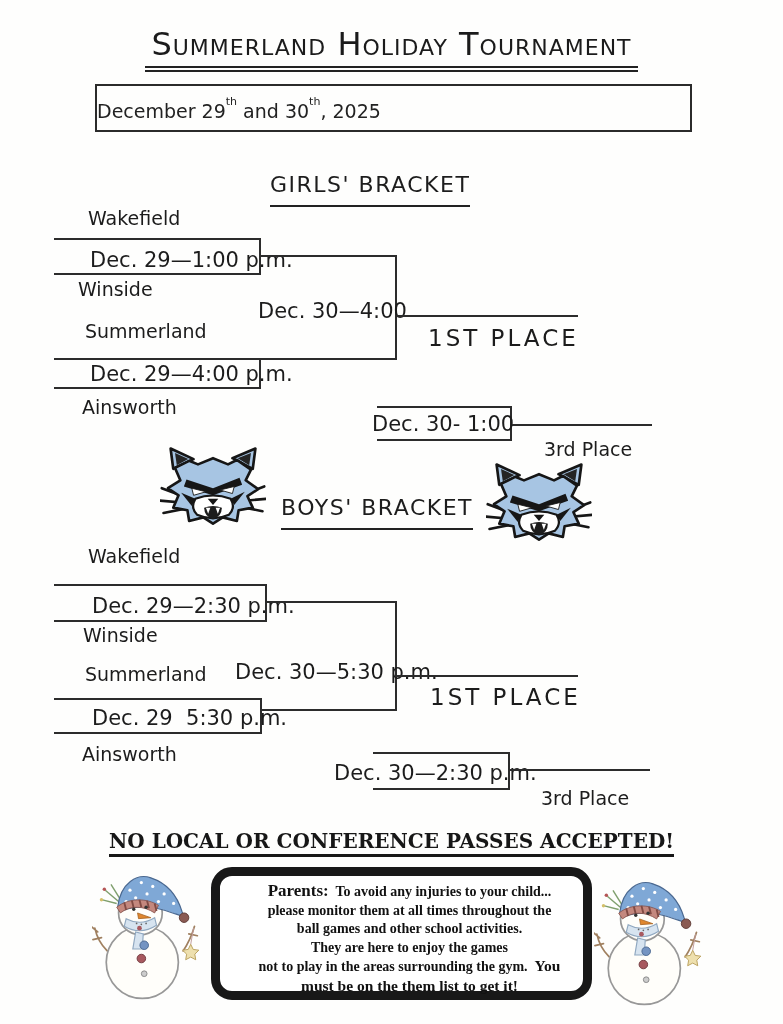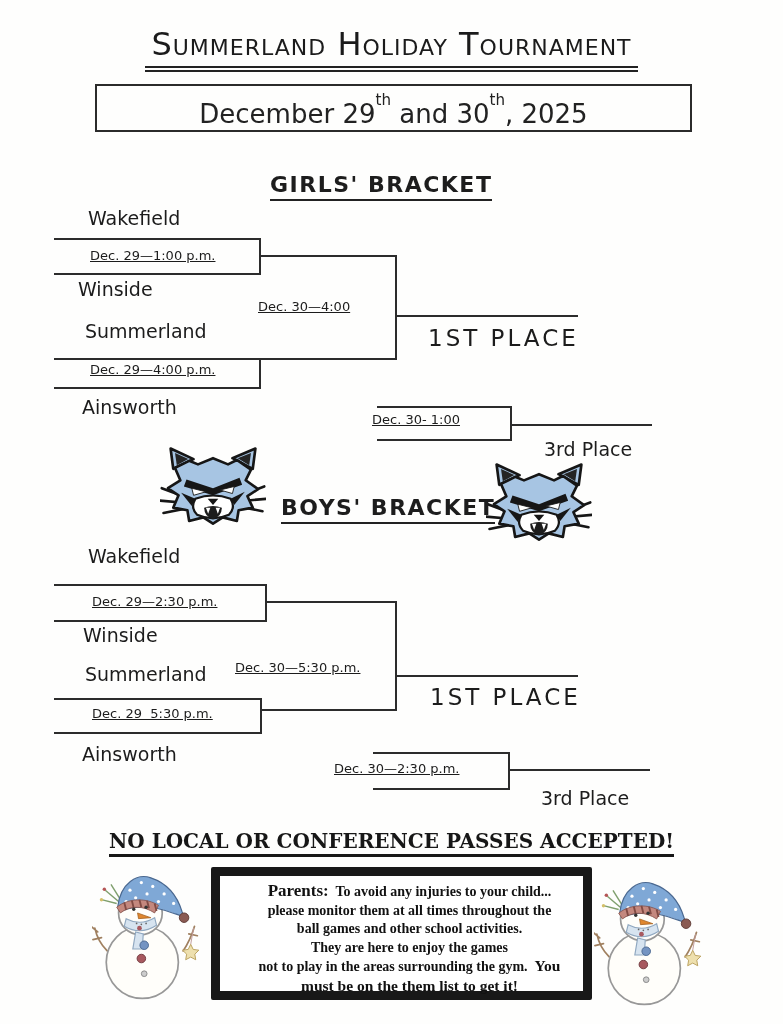--- a/index.html
+++ b/index.html
@@ -5,42 +5,42 @@
   html,body{margin:0;padding:0;background:#ffffff;}
   #page{position:relative;width:783px;height:1024px;background:#fefefd;overflow:hidden;
         font-family:"DejaVu Sans",sans-serif;color:#1d1d1d;}
   .layer{position:absolute;inset:0;}
   
   .title-wrap{position:absolute;left:0;right:0;top:26px;text-align:center;}
   .page-title{display:inline-block;font-size:32px;font-weight:normal;letter-spacing:1px;
               font-variant:small-caps;color:#1b1b1b;border-bottom:6px double #222;
               padding:0 6px 3px 6px;line-height:1.15;}
   .date-box{position:absolute;left:95px;top:84px;width:593px;height:44px;
-            border:2px solid #2b2b2b;text-align:center;line-height:44px;
-            font-size:26px;color:#222;}
+            border:2px solid #2b2b2b;text-align:left;line-height:44px;
+            font-size:19px;color:#222;}
   .date-box sup{font-size:58%;position:relative;top:-0.55em;}
   
-  .bracket-title{position:absolute;font-size:22px;font-weight:bold;letter-spacing:1.5px;
-                 border-bottom:2.5px solid #222;padding-bottom:2px;white-space:nowrap;}
+  .bracket-title{position:absolute;font-size:22px;font-weight:normal;letter-spacing:1.5px;
+                 border-bottom:2.5px solid #222;padding-bottom:8px;white-space:nowrap;}
   
   .team{position:absolute;font-size:19px;white-space:nowrap;color:#1c1c1c;}
-  .time{position:absolute;font-size:13px;white-space:nowrap;color:#1c1c1c;text-decoration:underline;}
+  .time{position:absolute;font-size:21px;white-space:nowrap;color:#1c1c1c;}
   .place-big{position:absolute;font-size:23px;letter-spacing:3px;white-space:nowrap;color:#1c1c1c;}
   .place-small{position:absolute;font-size:19px;white-space:nowrap;color:#1c1c1c;text-align:right;}
   
   .hline{position:absolute;height:2px;background:#2c2c2c;}
   .vline{position:absolute;width:2px;background:#2c2c2c;}
   .gamebox{position:absolute;box-sizing:border-box;border:2px solid #2c2c2c;border-left:none;}
   
   .passes-wrap{position:absolute;left:0;right:0;top:829px;text-align:center;}
   .passes{display:inline-block;font-family:"DejaVu Serif",serif;font-weight:bold;
           font-size:20px;color:#171717;border-bottom:3px solid #171717;padding-bottom:1px;
           white-space:nowrap;}
   .parents-box{position:absolute;left:211px;top:867px;width:381px;height:133px;
-               box-sizing:border-box;border:9px solid #181818;border-radius:2px;
+               box-sizing:border-box;border:9px solid #181818;border-radius:21px;
                background:#ffffff;text-align:center;padding-top:6px;padding-left:16px;}
   .parents-box .pline{font-family:"Liberation Serif",serif;font-weight:bold;font-size:14px;
                       line-height:18.5px;white-space:nowrap;color:#111;}
   .parents-box .plead{font-size:17px;}
   .parents-box .pemph{font-size:15.5px;}
   svg.clipart{position:absolute;overflow:visible;}
 </style>
 </head>
 <body>
 

